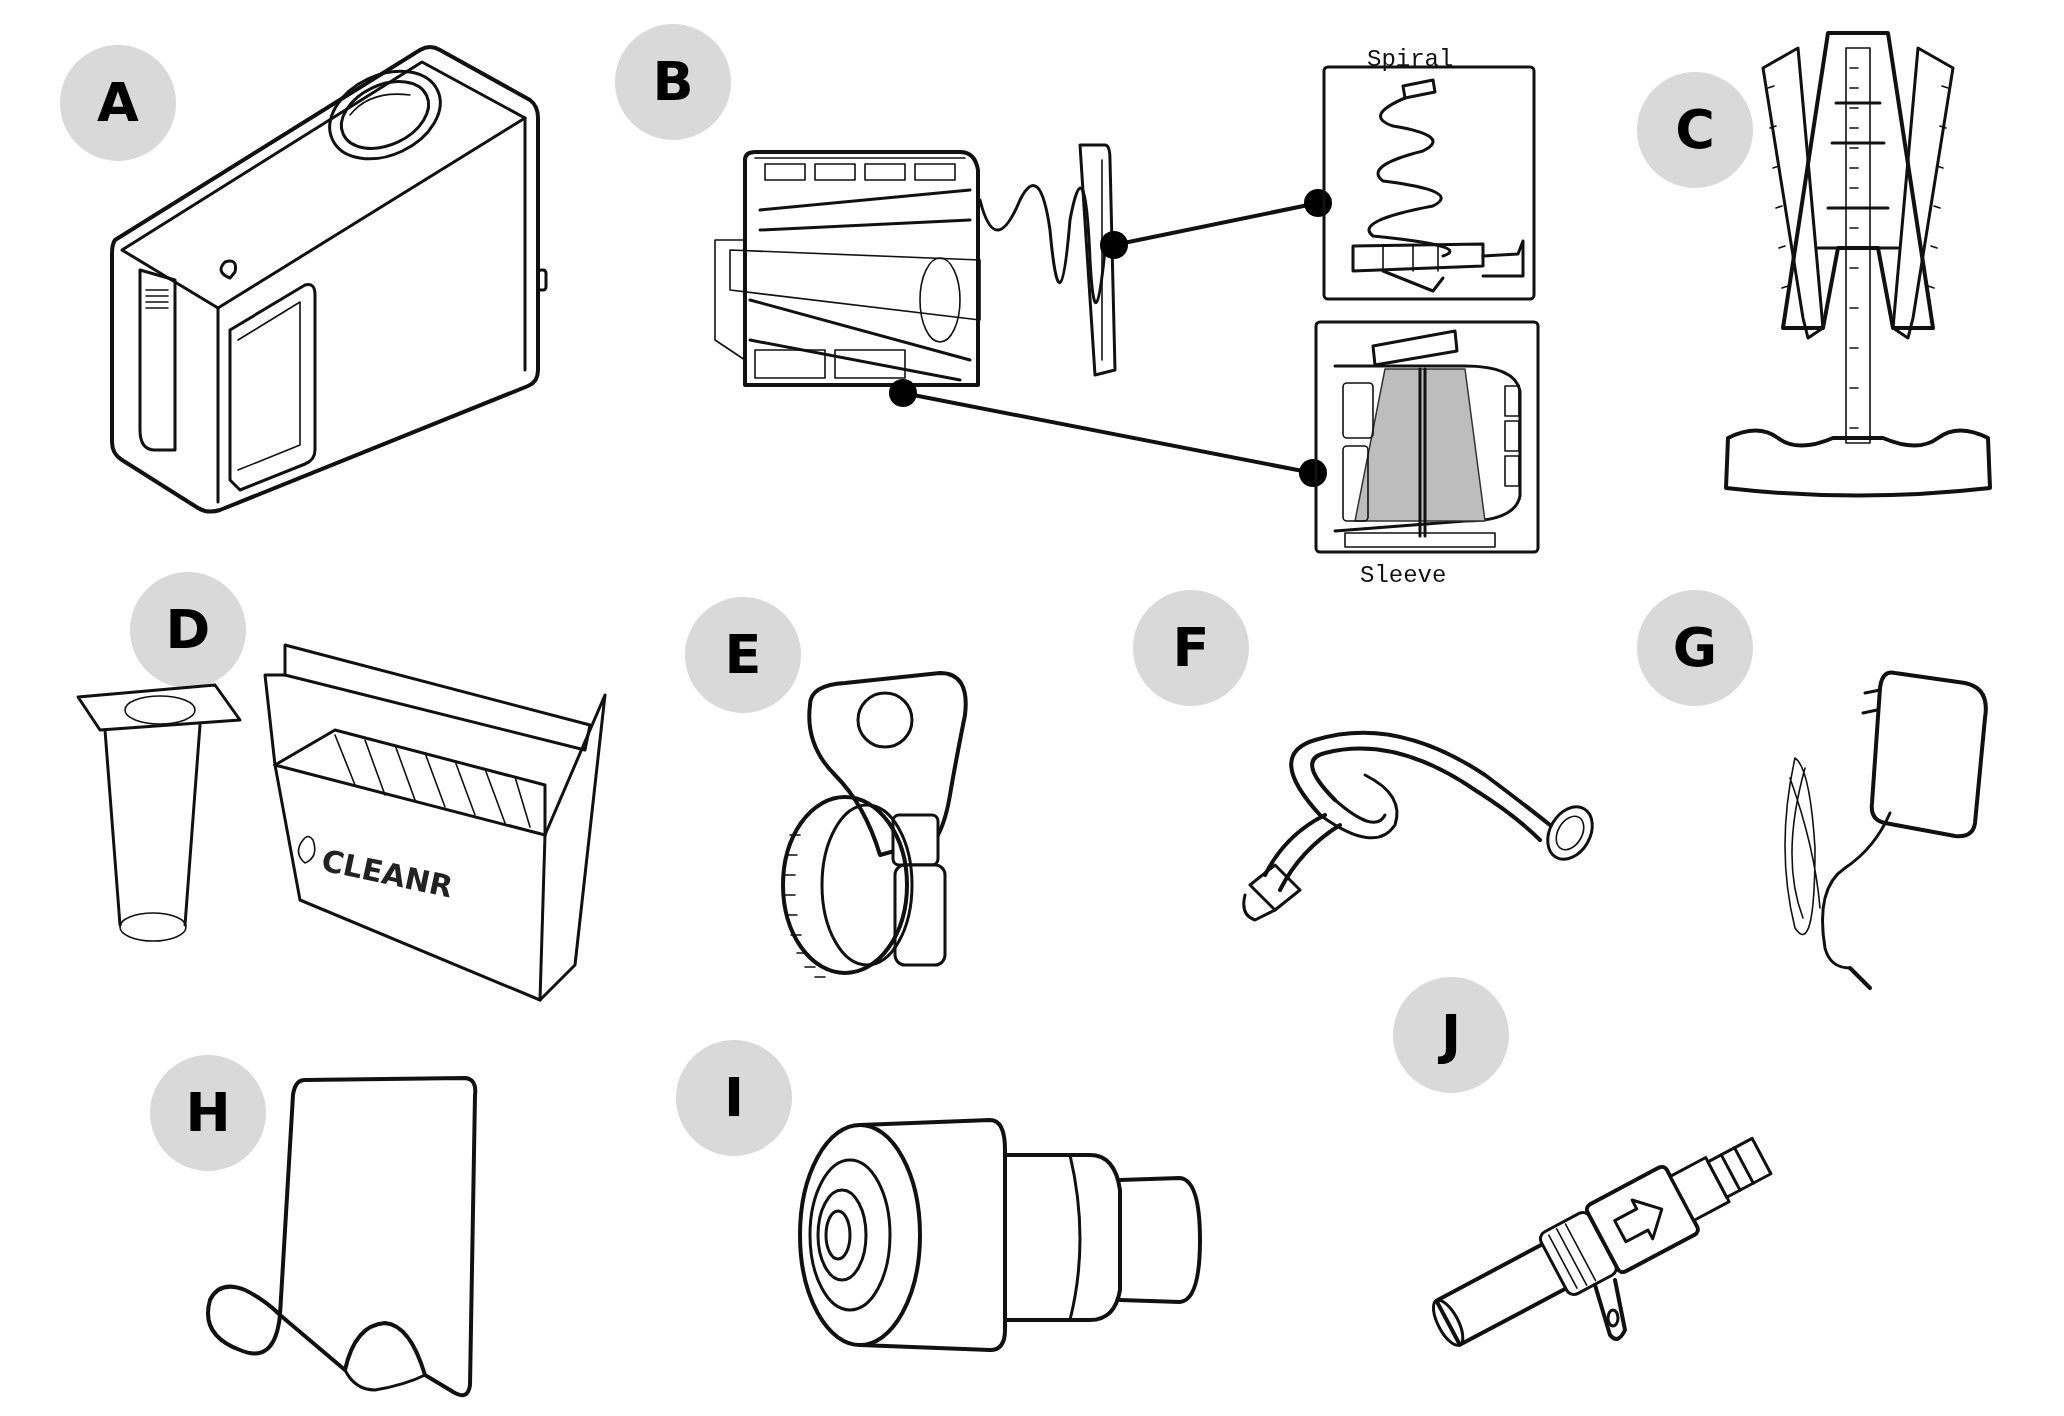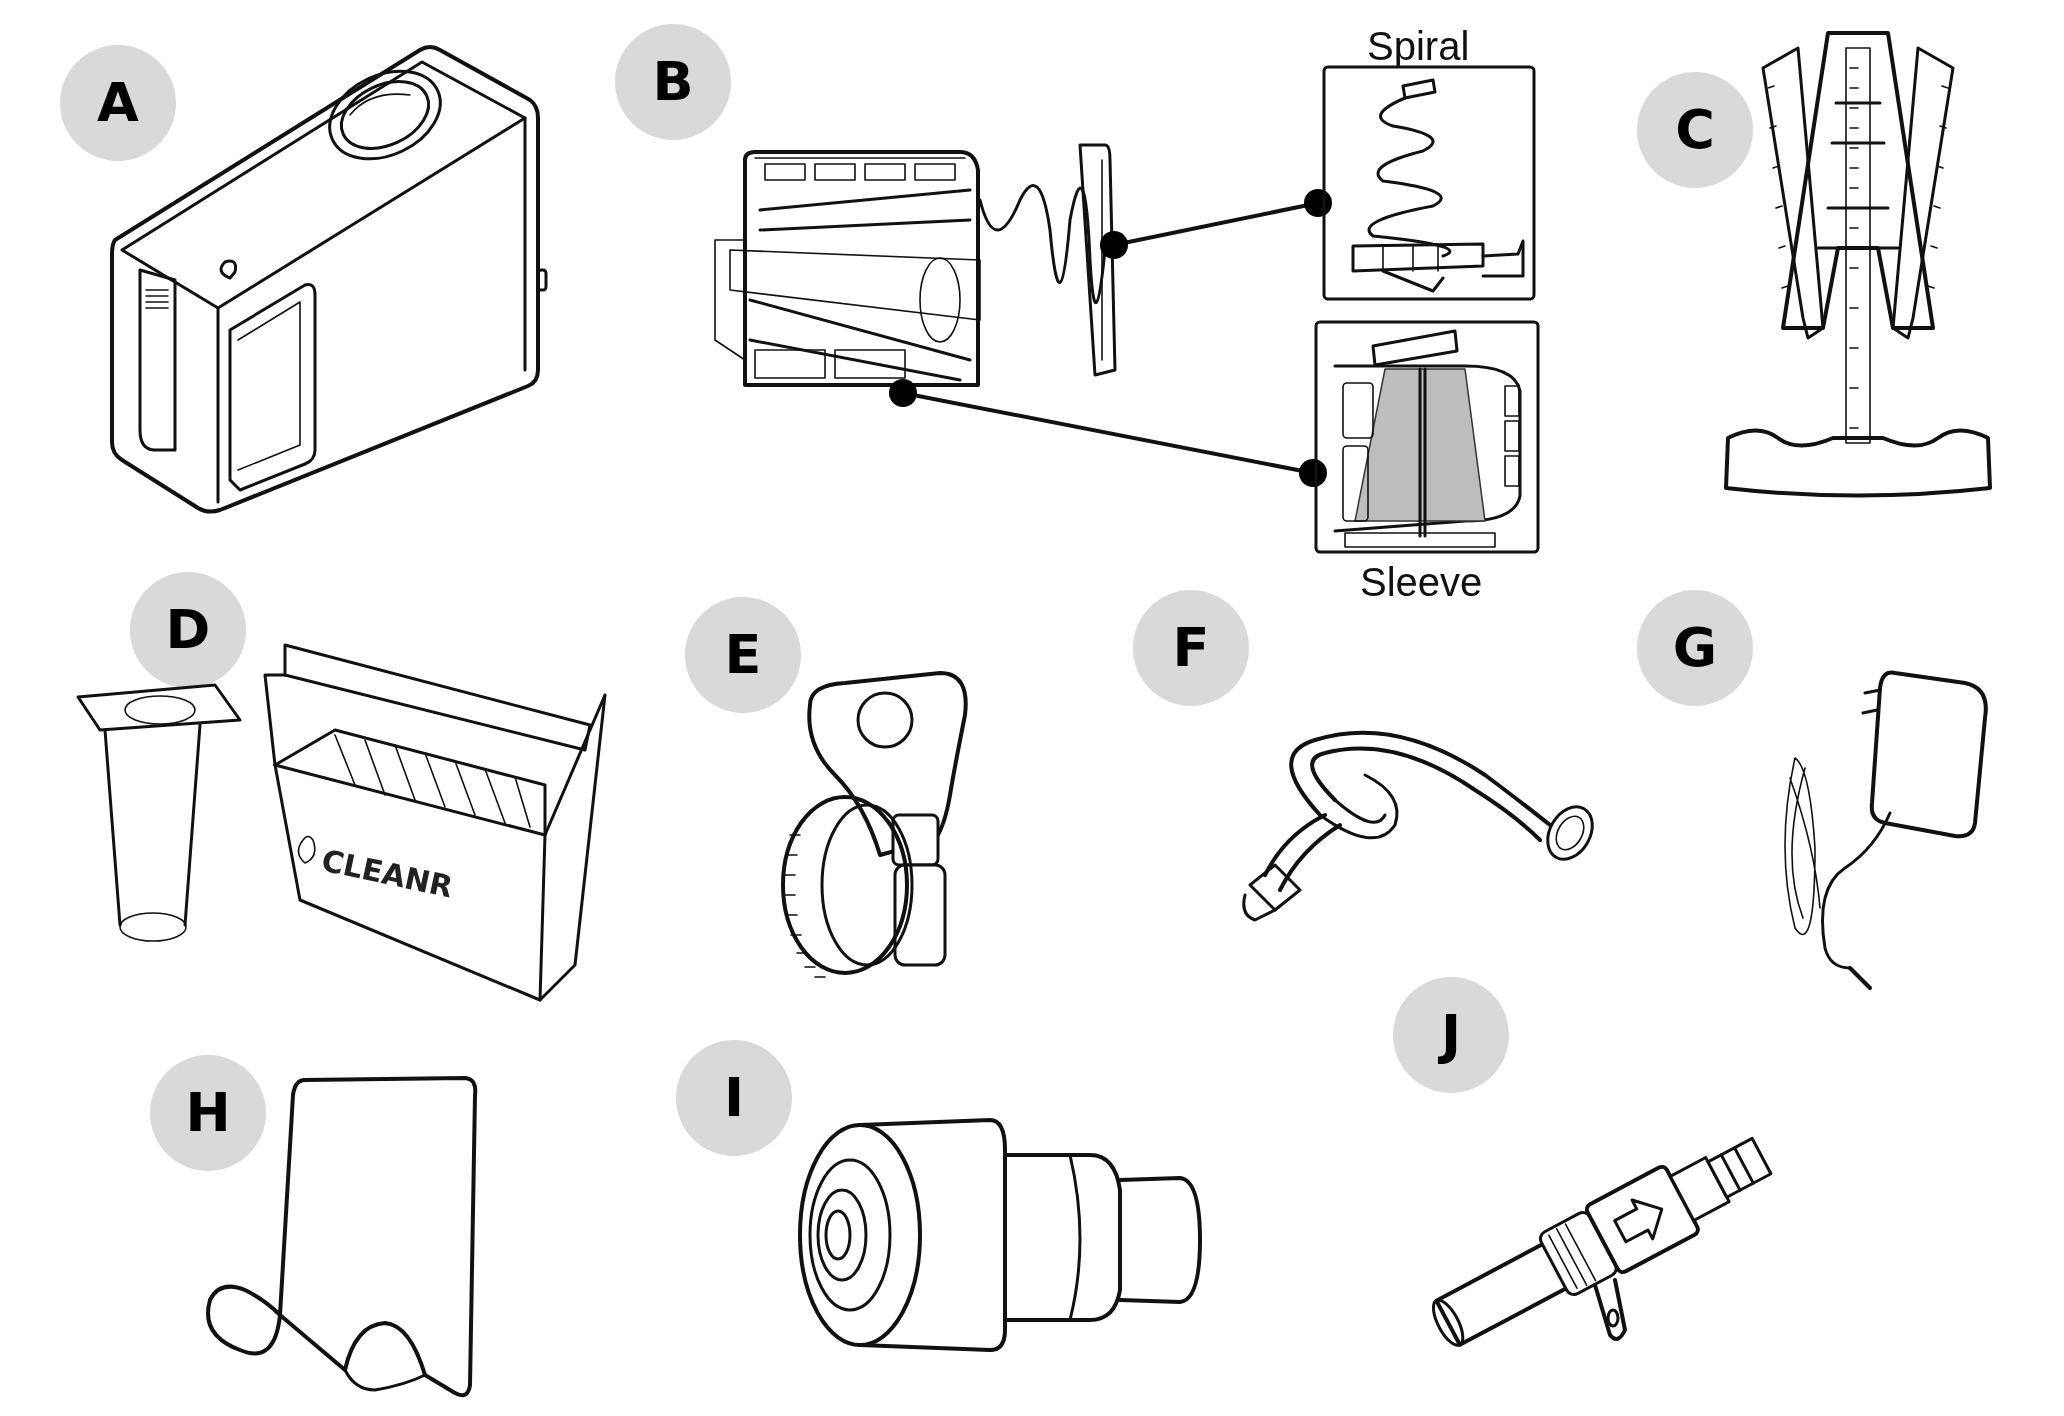--- a/index.html
+++ b/index.html
@@ -1,19 +1,19 @@
 <!DOCTYPE html>
 <html><head>
 <meta charset="utf-8">
 <style>
   html,body{margin:0;padding:0;background:#ffffff;}
   body{width:2064px;height:1416px;position:relative;overflow:hidden;font-family:"DejaVu Sans",sans-serif;}
   .badge{position:absolute;width:116px;height:116px;border-radius:50%;background:#d9d9d9;display:flex;align-items:center;justify-content:center;}
   .badge span{font-family:"DejaVu Sans",sans-serif;font-weight:bold;font-size:54px;color:#000;line-height:1;}
-  .caption{position:absolute;font-family:Liberation Sans, sans-serif;font-size:40px;color:#111;}
+  .caption{position:absolute;font-family:Liberation Mono, monospace;font-size:24px;color:#111;margin-top:22px;}
   svg.art{position:absolute;overflow:visible;}
   svg.art *{fill:none;stroke:#111;stroke-width:3;stroke-linejoin:round;stroke-linecap:round;}
   svg.art .thin{stroke-width:1.6;}
   svg.art .fillw{fill:#fff;}
   svg.art .dot{fill:#000;stroke:none;}
   svg.art .thick{stroke-width:4;}
   svg.art text{fill:#222;stroke:none;font-family:"DejaVu Sans",sans-serif;font-weight:bold;}
   svg.art .mesh{fill:#bdbdbd;stroke:#333;stroke-width:1.5;}
 </style>
 </head>
@@ -107,21 +107,21 @@
   <path d="M20 45 L150 45 Q200 45 205 70 L205 175 Q200 200 150 200 L20 210"></path>
   <path class="mesh" d="M70 48 L150 48 L170 200 L40 200 Z"></path>
   <path d="M105 48 L105 215 M110 48 L110 215"></path>
   <rect x="28" y="62" width="30" height="55" rx="4" class="thin"></rect>
   <rect x="28" y="125" width="25" height="75" rx="4" class="thin"></rect>
   <rect x="190" y="65" width="14" height="30" class="thin"></rect>
   <rect x="190" y="100" width="14" height="30" class="thin"></rect>
   <rect x="190" y="135" width="14" height="30" class="thin"></rect>
   <rect x="30" y="212" width="150" height="14" class="thin"></rect>
 </svg>
-<div class="caption" style="left:1360px;top:560px;text-align:right;">Sleeve</div>
+<div class="caption" style="left:1360px;top:540px;text-align:right;">Sleeve</div>
 
 <svg class="art" style="left:1718px;top:28px;" width="280" height="470" viewBox="0 0 280 470">
   <path class="thick" d="M110 5 L170 5 L215 300 L175 300 L160 220 L120 220 L105 300 L65 300 Z"></path>
   <path d="M105 300 L90 310 L85 290 L45 40 L80 20 Z"></path>
   <path d="M175 300 L190 310 L195 290 L235 40 L200 20 Z"></path>
   <path class="thin" d="M50 60 L56 58 M52 100 L58 98 M55 140 L61 138 M58 180 L64 178 M61 220 L67 218 M64 260 L70 258"></path>
   <path class="thin" d="M230 60 L224 58 M228 100 L222 98 M225 140 L219 138 M222 180 L216 178 M219 220 L213 218 M216 260 L210 258"></path>
   <path d="M118 75 L162 75 M114 115 L166 115 M110 180 L170 180 M100 220 L180 220"></path>
   <rect x="128" y="20" width="24" height="395" class="thin"></rect>
   <path class="thin" d="M132 40 L140 40 M132 60 L140 60 M132 80 L140 80 M132 100 L140 100 M132 120 L140 120 M132 140 L140 140 M132 160 L140 160 M132 180 L140 180 M132 200 L140 200 M132 240 L140 240 M132 280 L140 280 M132 320 L140 320 M132 360 L140 360 M132 400 L140 400"></path>

